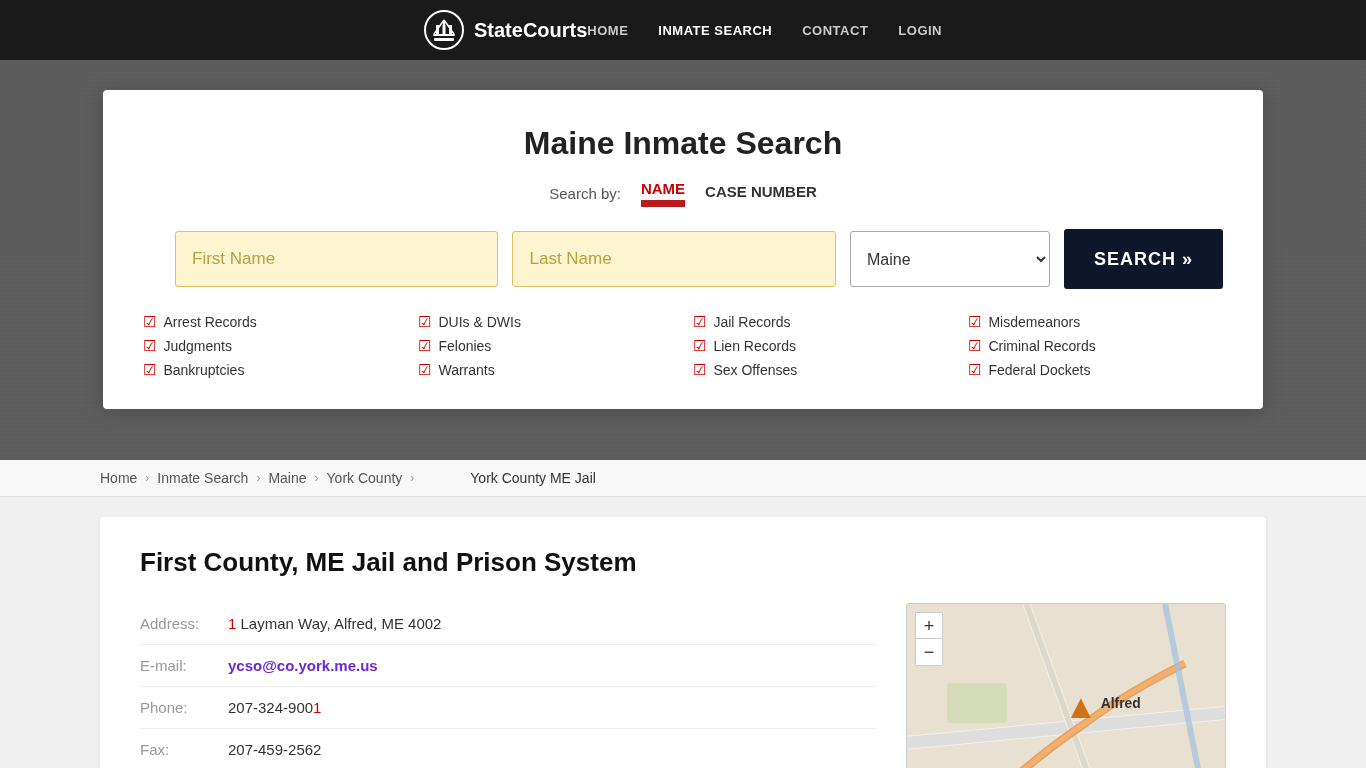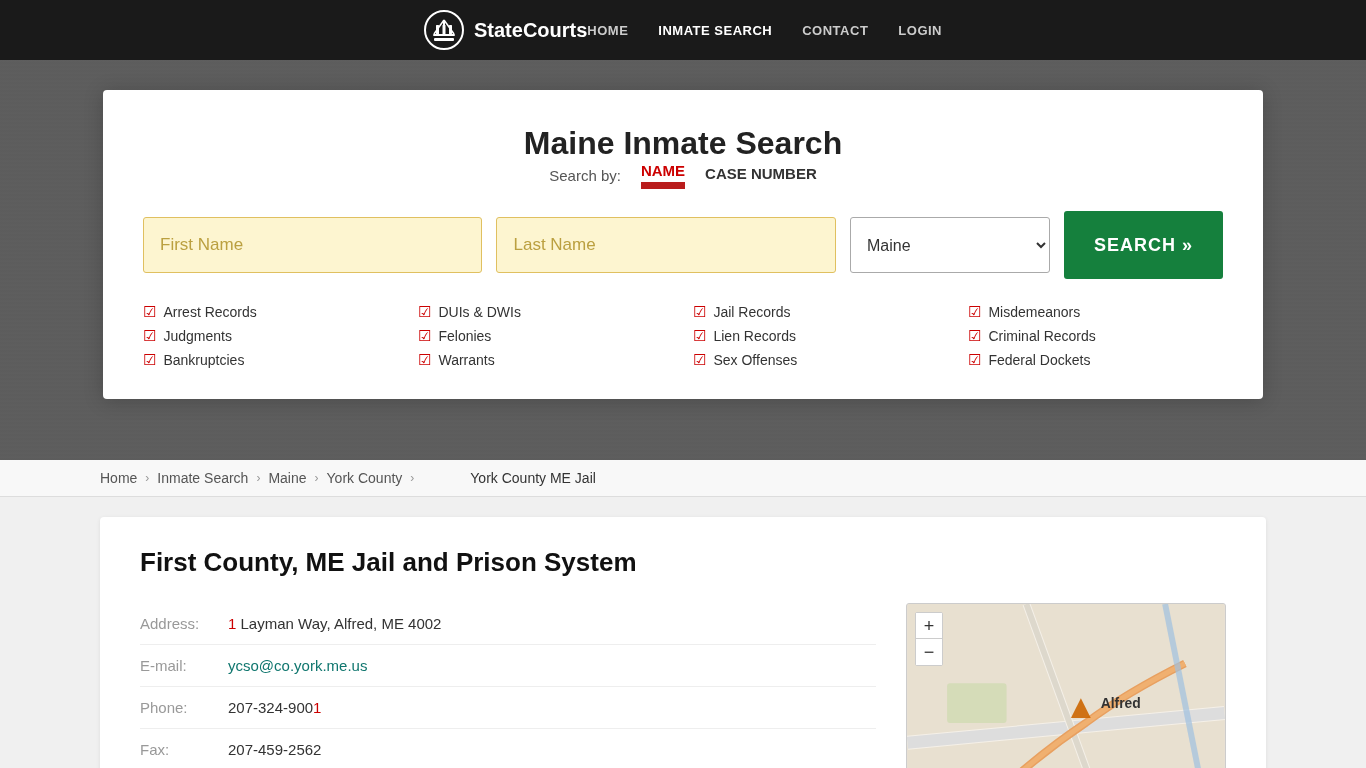--- a/index.html
+++ b/index.html
@@ -90,20 +90,21 @@
       border-radius: 4px;
       width: 1160px;
       padding: 35px 40px 30px;
       box-shadow: 0 2px 20px rgba(0,0,0,0.2);
     }
     .search-card-title {
       text-align: center;
       font-size: 32px;
       font-weight: bold;
       color: #222;
+      margin-bottom: 18px;
     }
     .search-by-row {
       display: flex;
       align-items: center;
       justify-content: center;
       gap: 20px;
       margin-bottom: 22px;
     }
     .search-by-label {
       color: #555;
@@ -122,20 +123,21 @@
     }
     .search-tab.inactive {
       color: #333;
       border-bottom: 2px solid transparent;
     }
     .search-inputs-row {
       display: flex;
       gap: 14px;
       align-items: center;
       margin-bottom: 24px;
+      margin-left: 32px;
     }
     .search-input {
       flex: 1;
       height: 56px;
       background: #fdf5d0;
       border: 1.5px solid #e0c060;
       border-radius: 3px;
       padding: 0 16px;
       font-size: 17px;
       color: #999;
@@ -151,24 +153,24 @@
       border: 1.5px solid #aaa;
       border-radius: 3px;
       padding: 0 12px;
       font-size: 16px;
       color: #333;
       outline: none;
       cursor: pointer;
       appearance: auto;
     }
     .search-btn {
-      background: #15803d;
+      background: #0f172a;
       color: white;
       border: none;
-      height: 68px;
+      height: 60px;
       padding: 0 30px;
       font-size: 18px;
       font-weight: bold;
       letter-spacing: 1px;
       border-radius: 3px;
       cursor: pointer;
       white-space: nowrap;
     }
 
     
@@ -252,22 +254,23 @@
       width: 80px;
       color: #999;
       font-size: 15px;
       flex-shrink: 0;
     }
     .info-value {
       color: #333;
       font-size: 15px;
     }
     .info-value a {
-      color: #0f766e;
+      color: #6d28d9;
       text-decoration: none;
+      font-weight: bold;
     }
     .info-value .highlight {
       color: #cc0000;
     }
 
     
     .map-area {
       width: 320px;
       height: 220px;
       border: 1px solid #ccc;

